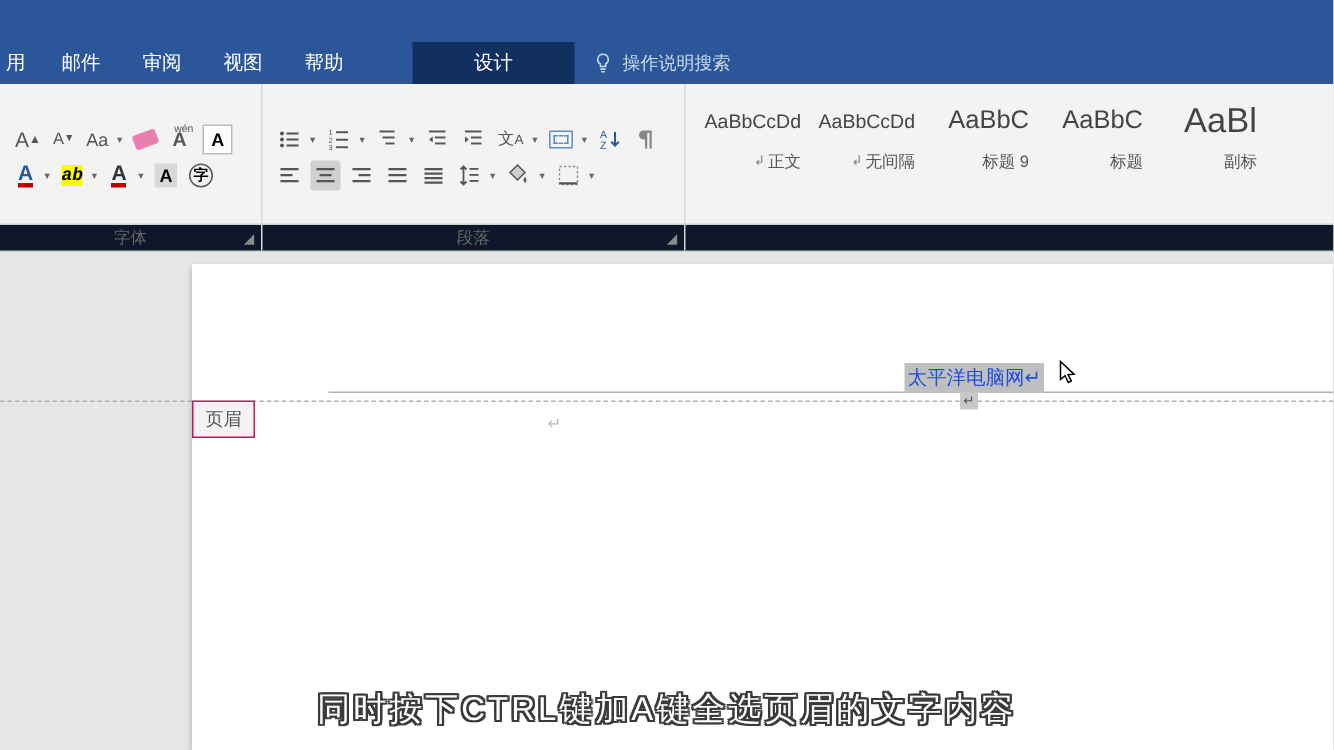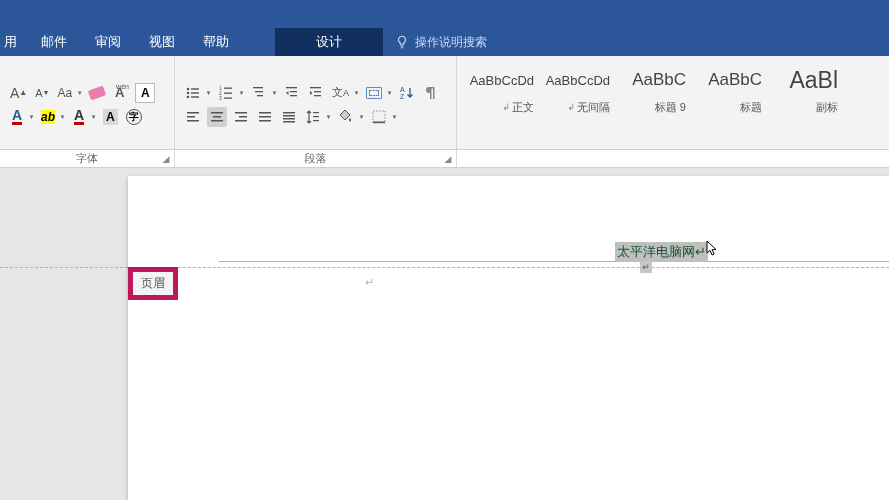--- a/index.html
+++ b/index.html
@@ -15,40 +15,40 @@
   .ribbon { height: 94px; background: #f3f3f3; border-bottom: 1px solid #d0d0d0; display: flex; }
   .group { border-right: 1px solid #d8d8d8; padding: 4px 8px 0 8px; display: flex; flex-direction: column; position: relative; }
   .group-body { flex: 1; display: flex; flex-direction: column; justify-content: center; gap: 4px; }
   .group-row { display: flex; align-items: center; gap: 4px; }
   .launcher { position: absolute; right: 2px; bottom: 2px; width: 12px; height: 12px; color: #888; font-size: 9px; display: flex; align-items: center; justify-content: center; }
   .btn { min-width: 18px; height: 20px; display: flex; align-items: center; justify-content: center; padding: 0 2px; cursor: pointer; border-radius: 2px; }
   .dd { width: 7px; height: 20px; display: flex; align-items: center; justify-content: center; color: #666; font-size: 7px; margin-left: -2px; }
   .grey { color: #555; }
   .font-box { border: 1px solid #bbb; background: #fff; width: 20px; height: 20px; display: flex; align-items: center; justify-content: center; font-weight: bold; }
   .text-a-color { font-weight: bold; font-size: 14px; border-bottom: 3px solid #c00000; line-height: 12px; padding-bottom: 1px; }
-  .highlight-a { font-weight: bold; font-size: 12px; background: #fffb00; padding: 0 0; }
+  .highlight-a { font-weight: bold; font-size: 12px; background: #fffb00; padding: 0 0; font-family: Liberation Mono, monospace; }
   .ab-hl { font-style: italic; }
   .eraser { width: 16px; height: 10px; background: #e97fb0; transform: rotate(-20deg); border-radius: 2px; }
   .ruler-icon { width: 16px; height: 12px; border: 1.5px solid #5b8cc7; border-radius: 1px; position: relative; }
   .ruler-icon::after { content: ""; position: absolute; inset: 2px; border: 1px dashed #5b8cc7; }
   .bullet-btn svg, .list-btn svg, .align-btn svg, .shade-btn svg, .border-btn svg, .indent-btn svg, .lineh-btn svg, .sort-btn svg, .pilcrow-btn svg { width: 16px; height: 16px; }
   .styles-gallery { display: flex; gap: 8px; padding: 4px 10px 0 10px; align-items: flex-start; }
   .style-tile { width: 68px; height: 56px; border: 1px solid transparent; display: flex; flex-direction: column; align-items: flex-end; justify-content: center; cursor: pointer; }
   .style-sample { flex: 1; display: flex; align-items: center; justify-content: center; color: #444; }
   .style-name { font-size: 11px; color: #555; height: 16px; display: flex; align-items: center; gap: 2px; }
   .style-name .pin { color: #888; font-size: 9px; }
-  .grouplabel-row { height: 18px; background: #ffffff; border-bottom: 1px solid #cfcfcf; display: flex; color: #666; font-size: 11px; text-align: center; }
+  .grouplabel-row { height: 18px; background: #0f172a; border-bottom: 1px solid #cfcfcf; display: flex; color: #666; font-size: 11px; text-align: center; }
   .grouplabel-cell { display: flex; align-items: center; justify-content: center; border-right: 1px solid #d8d8d8; position: relative; }
   .workarea-wrap { position: relative; height: 332px; background: #e6e6e6; }
   .page { position: absolute; left: 128px; top: 8px; width: 761px; height: 324px; background: #fff; box-shadow: 0 2px 4px rgba(0,0,0,0.25); }
   .header-area { position: absolute; left: 91px; right: 0; top: 62px; height: 24px; border-bottom: 1.5px solid #b0b0b0; }
   .header-dashed { position: absolute; left: 0; right: 0; top: 91px; border-top: 1.5px dashed #b0b0b0; }
   .header-dashed-outer { position: absolute; left: 0; width: 128px; top: 99px; border-top: 1.5px dashed #b0b0b0; }
-  .header-tag { position: absolute; left: 128px; top: 99px; padding: 3px 8px; border: 5px solid #be185d; background: #f3f3f3; color: #555; font-size: 12px; }
-  .selected-text { position: absolute; left: 487px; top: 66px; background: #bfbfbf; color: #14532d; font-size: 13px; padding: 1px 2px; }
+  .header-tag { position: absolute; left: 128px; top: 99px; padding: 3px 8px; border: 1px solid #be185d; background: #f3f3f3; color: #555; font-size: 12px; }
+  .selected-text { position: absolute; left: 475px; top: 66px; background: #bfbfbf; color: #1d4ed8; font-size: 13px; padding: 1px 2px; }
   .para-mark { position: absolute; left: 512px; top: 85px; width: 12px; height: 12px; background: #c7c7c7; color: #555; font-size: 9px; display: flex; align-items: center; justify-content: center; }
   .hdr-para-mark2 { position: absolute; left: 237px; top: 100px; color: #bbb; font-size: 11px; }
   .cursor-pointer-icon { position: absolute; left: 577px; top: 64px; color: #333; }
   .cursor-pointer-icon svg { width: 16px; height: 18px; }
   .caption { position: absolute; left: 0; right: 0; bottom: 12px; text-align: center; font-size: 22px; letter-spacing: 2px; color: #fff; text-shadow: -1.5px 0 #3a3a3a, 1.5px 0 #3a3a3a, 0 -1.5px #3a3a3a, 0 1.5px #3a3a3a, -1.5px -1.5px #3a3a3a, 1.5px 1.5px #3a3a3a, -1.5px 1.5px #3a3a3a, 1.5px -1.5px #3a3a3a; font-weight: 500; }
 </style>
 </head>
 <body>
 
 <div class="titlebar">
@@ -324,13 +324,14 @@
     <div class="selected-text">太平洋电脑网↵</div>
     <div class="para-mark">↵</div>
     <div class="hdr-para-mark2">↵</div>
     <div class="cursor-pointer-icon">
       <svg viewBox="0 0 16 18">
           <path d="M2 1 L2 13 L5 10.5 L7.2 15 L9.2 14 L7 9.8 L11 9.5 Z" fill="#fff" stroke="#000" stroke-width="1"></path>
         </svg>
     </div>
   </div>
   <div class="header-tag">页眉</div>
+  <div class="caption">同时按下CTRL键加A键全选页眉的文字内容</div>
 </div>
 
 </body></html>

